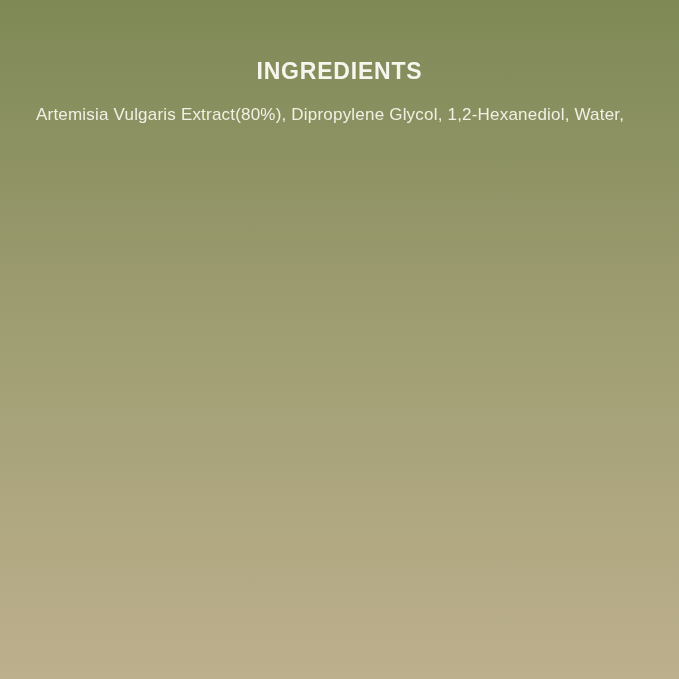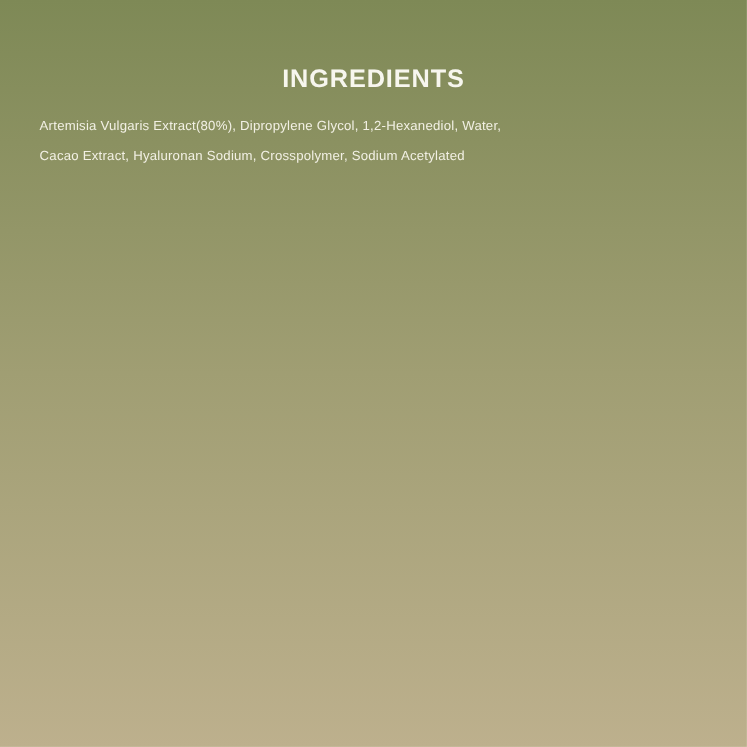--- a/index.html
+++ b/index.html
@@ -28,35 +28,34 @@
     font-size: 23px;
     font-weight: bold;
     letter-spacing: 0.8px;
     color: #f7f6ee;
   }
   .ingredients-body {
     position: absolute;
     top: 101px;
     left: 36px;
     width: 615px;
-    font-size: 12px;
+    font-size: 17px;
     line-height: 27px;
     font-weight: normal;
     letter-spacing: 0.2px;
     color: #f2f0e4;
   }
   .ingredient-line {
     white-space: nowrap;
   }
 </style>
 </head>
 <body>
 
 <div class="page">
 
   <div class="title">INGREDIENTS</div>
 
   <div class="ingredients-body">
     <div class="ingredient-line">Artemisia Vulgaris Extract(80%), Dipropylene Glycol, 1,2-Hexanediol, Water,</div>
-    <div class="ingredient-line">Cacao Extract, Hyaluronan Sodium, Crosspolymer, Sodium Acetylated</div>
   </div>
 
 </div>
 
 </body></html>

